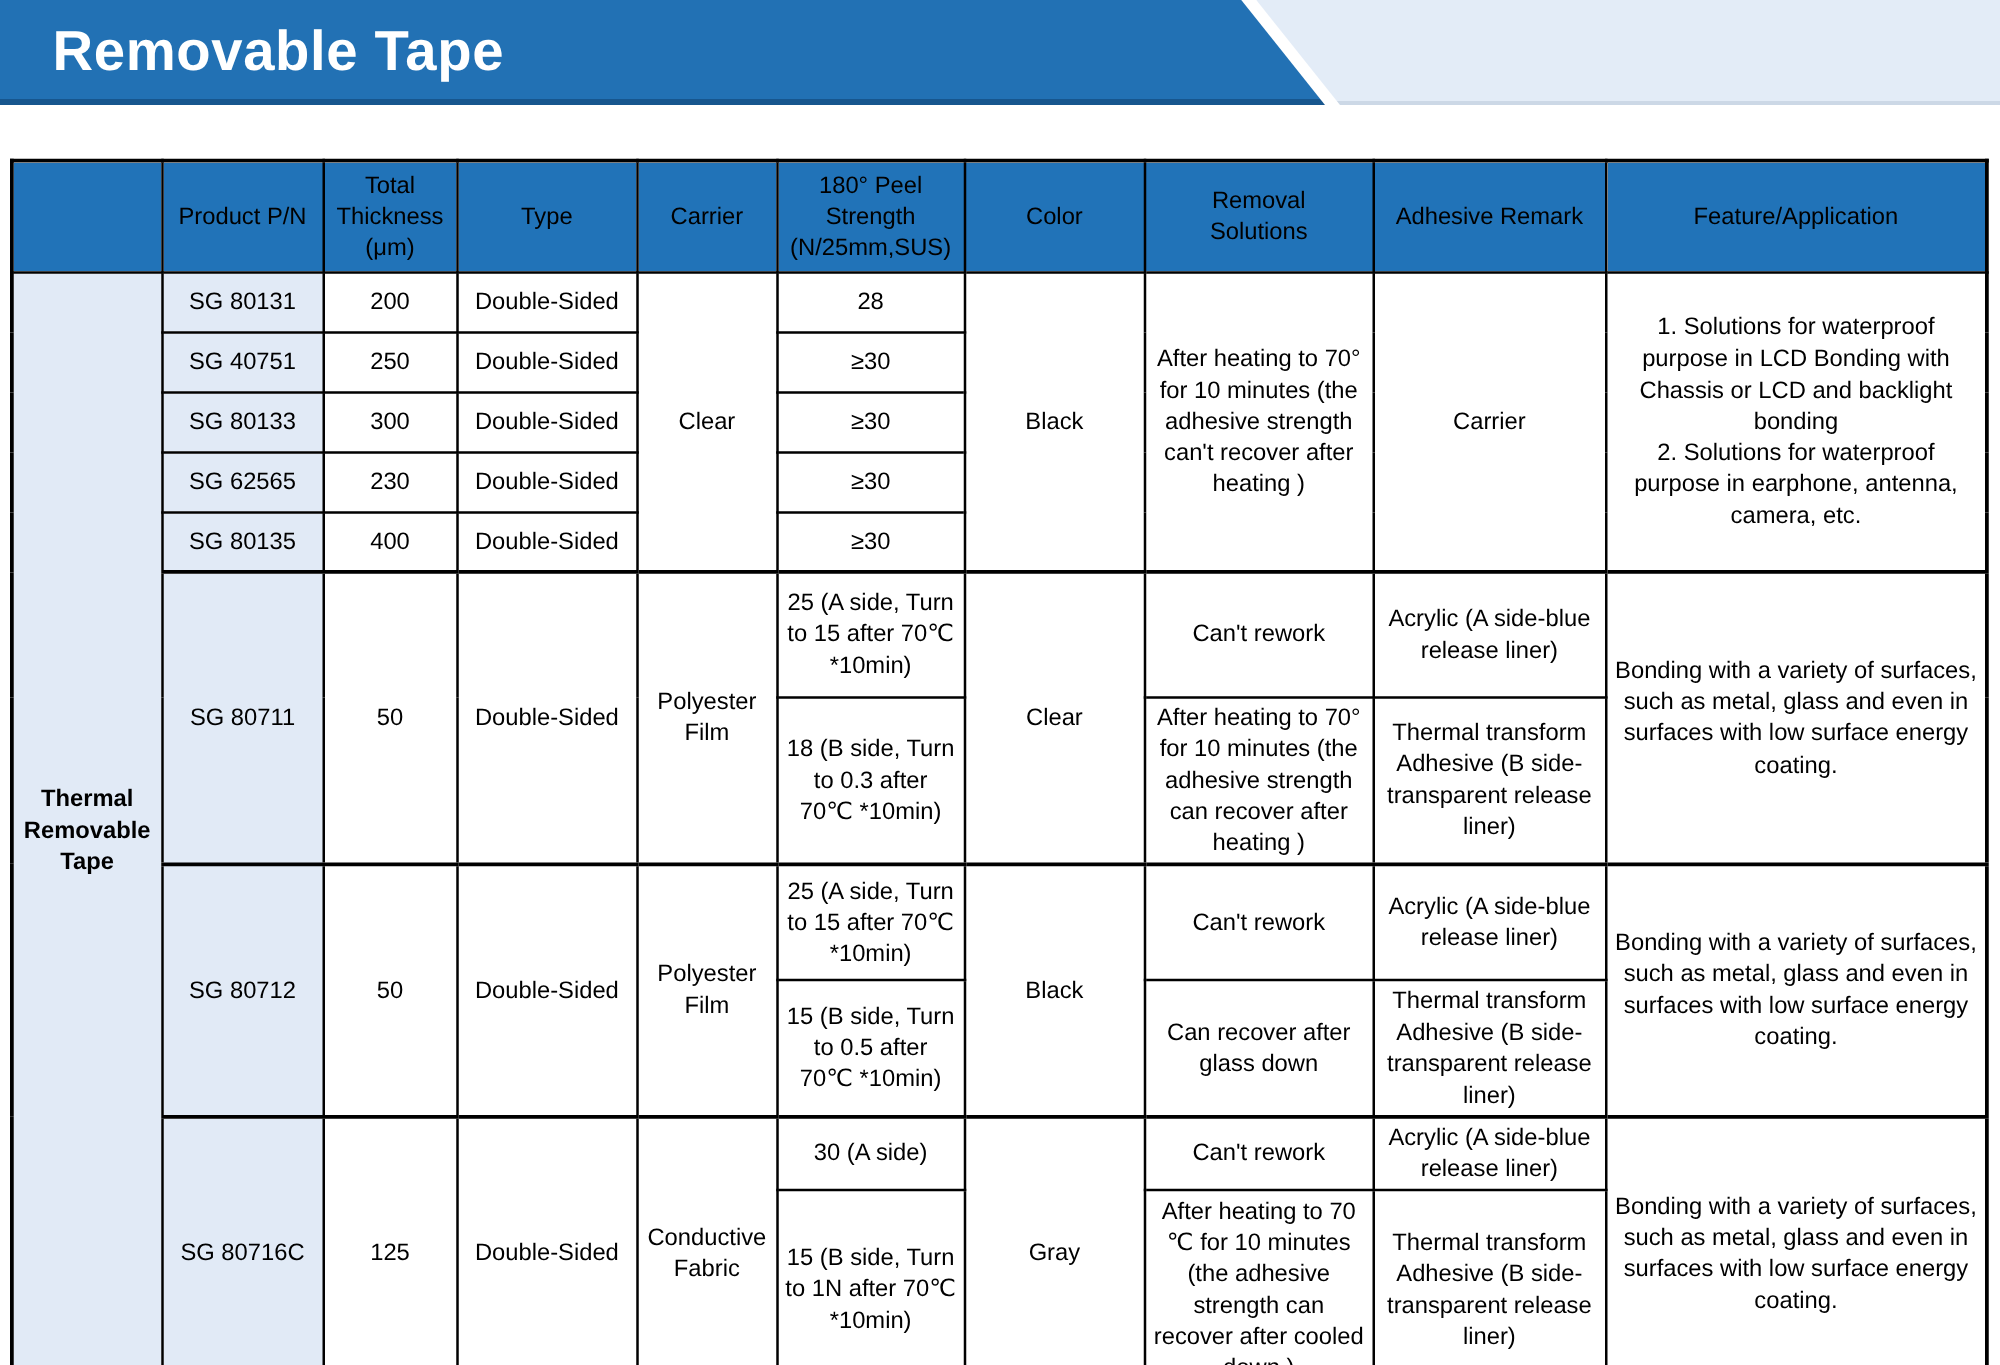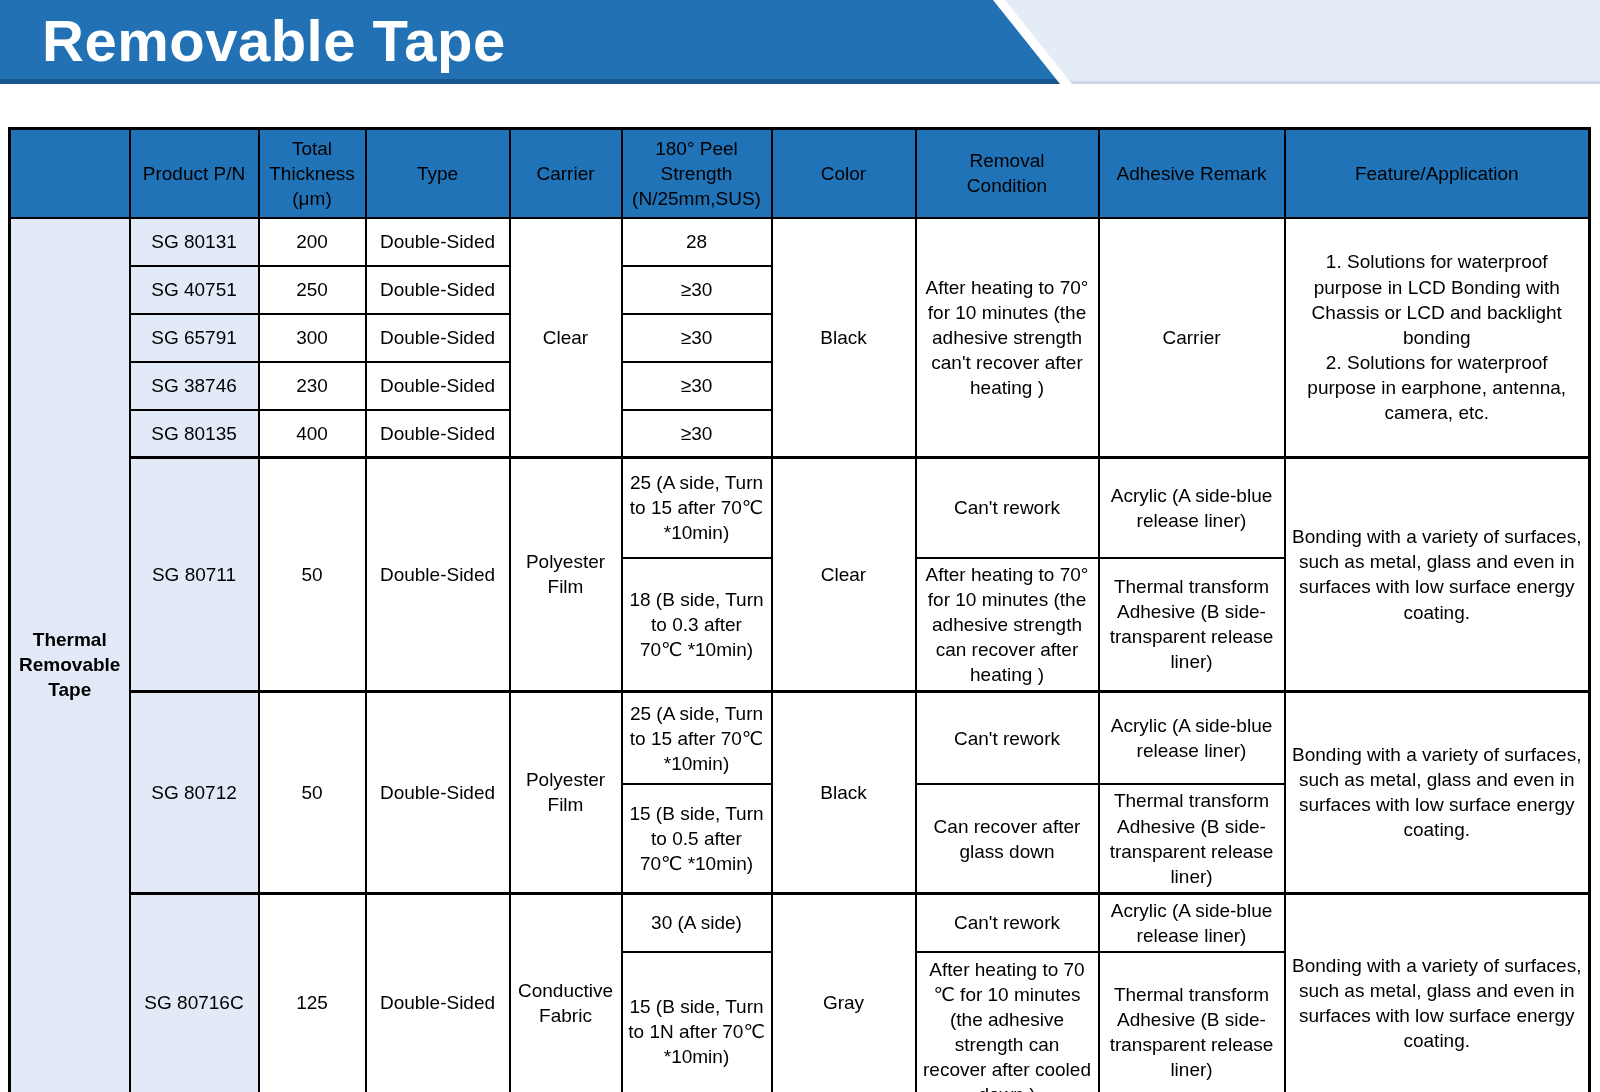--- a/index.html
+++ b/index.html
@@ -27,21 +27,21 @@
   }
   .banner-light {
     position: absolute; inset: 0;
     background: linear-gradient(var(--banner-light, #e3ecf7) 0 81px, #ccd8e6 81px 84px);
     clip-path: polygon(1005px 0, 100% 0, 100% 100%, 1072px 100%);
   }
   .banner-title {
     position: absolute;
     left: 42px; top: 50%;
     transform: translateY(-52%);
-    font-size: 58px;
+    font-size: 45px;
     font-weight: bold;
     color: #ffffff;
     letter-spacing: 0.5px;
     white-space: nowrap;
   }
 
   
   table.spec {
     position: absolute;
     left: 8px; top: 127px;
@@ -117,21 +117,21 @@
         <th>Product P/N</th>
         <th>Total Thickness
 (μm)</th>
         <th>Type</th>
         <th>Carrier</th>
         <th>180° Peel
 Strength
 (N/25mm,SUS)</th>
         <th>Color</th>
         <th>Removal
-Condition</th>
+Solutions</th>
         <th>Adhesive Remark</th>
         <th>Feature/Application</th>
       </tr>
     </thead>
     <tbody>
 
       <tr class="r-foam">
         <th class="group-label" rowspan="11">Thermal
 Removable
 Tape</th>
@@ -146,27 +146,27 @@
         <td class="left" rowspan="5">1. Solutions for waterproof purpose in LCD Bonding with Chassis or LCD and backlight bonding
 2. Solutions for waterproof purpose in earphone, antenna, camera, etc.</td>
       </tr>
       <tr class="r-foam">
         <td class="accent">SG 40751</td>
         <td>250</td>
         <td>Double-Sided</td>
         <td>≥30</td>
       </tr>
       <tr class="r-foam">
-        <td class="accent">SG 65791</td>
+        <td class="accent">SG 80133</td>
         <td>300</td>
         <td>Double-Sided</td>
         <td>≥30</td>
       </tr>
       <tr class="r-foam">
-        <td class="accent">SG 38746</td>
+        <td class="accent">SG 62565</td>
         <td>230</td>
         <td>Double-Sided</td>
         <td>≥30</td>
       </tr>
       <tr class="r-foam">
         <td class="accent">SG 80135</td>
         <td>400</td>
         <td>Double-Sided</td>
         <td>≥30</td>
       </tr>

